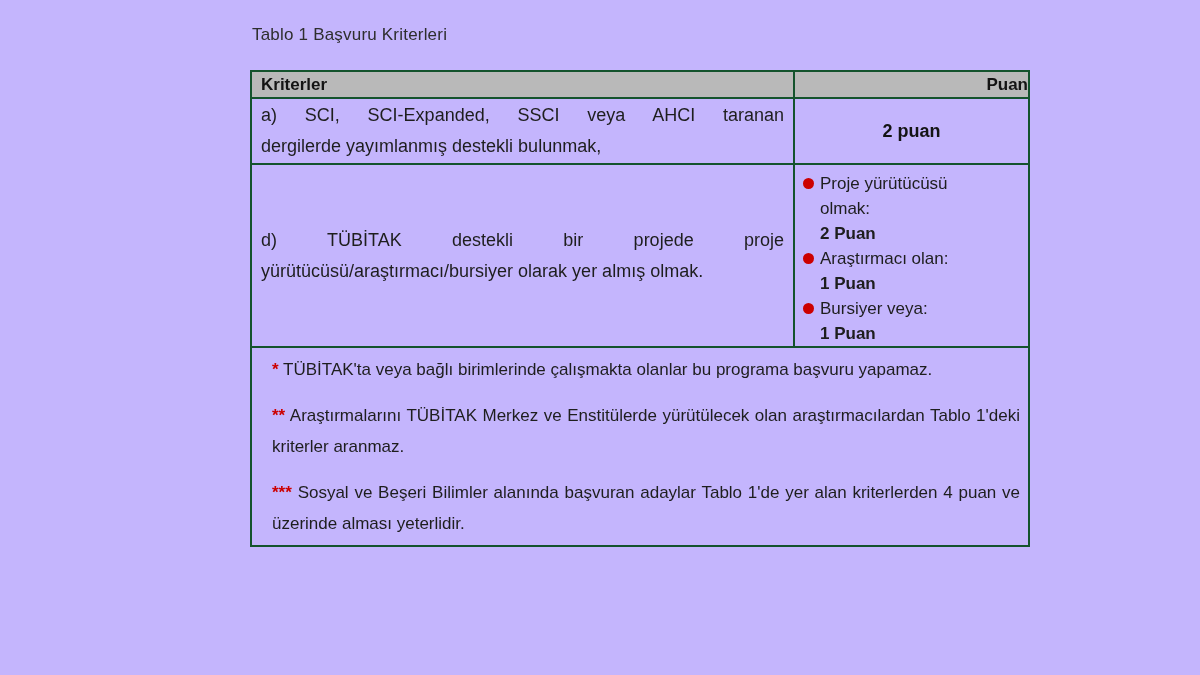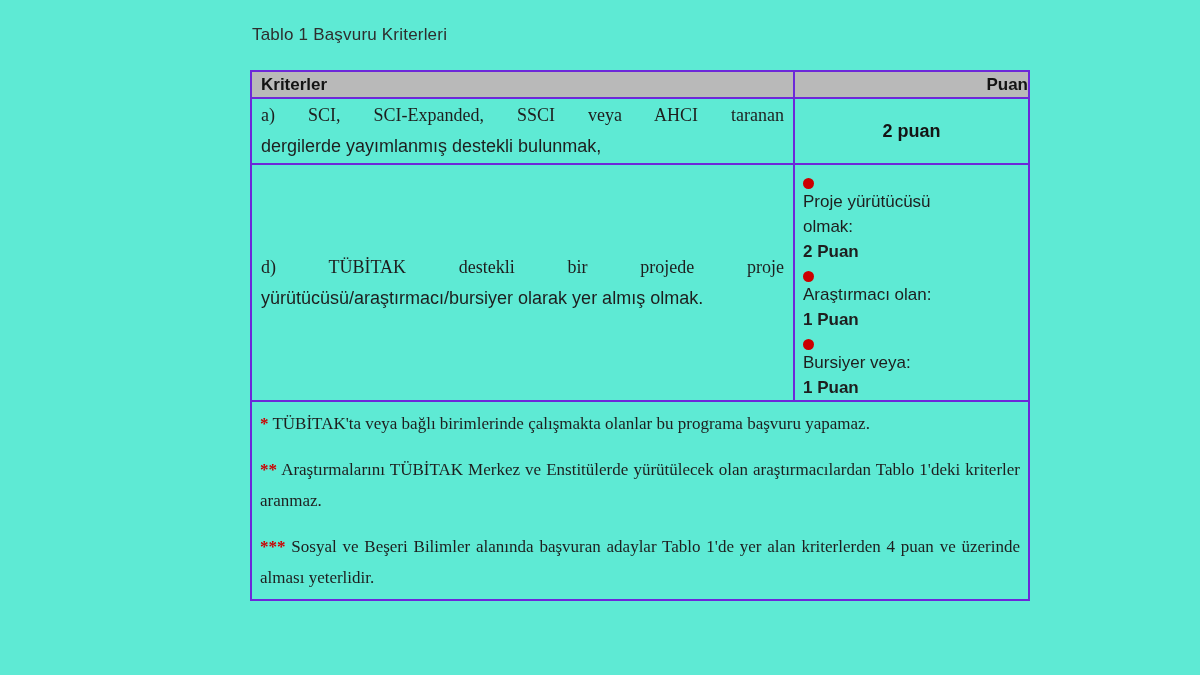--- a/index.html
+++ b/index.html
@@ -1,67 +1,67 @@
 <!DOCTYPE html>
 <html><head>
 <meta charset="utf-8">
 <style>
   * { margin:0; padding:0; box-sizing:border-box; }
   html,body { background:#e9e9e9; }
   .canvas {
-    position:relative; width:1200px; height:675px; background:#5eead4;
+    position:relative; width:1200px; height:675px; background:#c4b5fd;
     font-family:"Liberation Sans", sans-serif; color:#1e1e1e; overflow:hidden;
   }
   .doc-title {
     position:absolute; left:252px; top:25px;
     font-size:17px; color:#2e2e2e; letter-spacing:.2px;
   }
   table.tbl {
     position:absolute; left:250px; top:70px; width:778px;
     border-collapse:collapse; table-layout:fixed;
   }
   col.c1 { width:543px; } col.c2 { width:235px; }
-  .tbl th, .tbl td { border:2px solid #6d28d9; }
+  .tbl th, .tbl td { border:2px solid #14532d; }
   .tbl th {
     background:#b9b9b9; height:27px; font-size:17px; color:#141414;
     font-weight:bold; vertical-align:middle;
   }
   .th-crit { text-align:left; padding-left:9px; }
   .th-puan { text-align:right; }
   td.crit {
     padding:0 9px; font-size:18px; line-height:31px;
     vertical-align:middle; color:#1e1e1e;
   }
-  .jline { text-align:justify; text-align-last:justify;font-family:Liberation Serif, serif; }
+  .jline { text-align:justify; text-align-last:justify; }
   .lline { text-align:left; }
   td.pts {
     text-align:center; vertical-align:middle;
     font-weight:bold; font-size:18px; color:#141414;
   }
   tr.row-a td { height:66px; }
   tr.row-b td { height:60px; }
   tr.row-c td { height:60px; }
   tr.row-d td { height:177px; }
   tr.fnote td { height:176px; }
   td.pts-list {
     vertical-align:top; padding:6px 4px 0 8px;
     font-size:17px; line-height:25px; color:#1e1e1e;
   }
-  .bullet-item { display:flex; align-items:flex-start;flex-direction:column; }
+  .bullet-item { display:flex; align-items:flex-start; }
   .bullet {
     width:11px; height:11px; border-radius:50%; background:#cc0000;
     flex:0 0 11px; margin:7px 6px 0 0;
   }
   .bi-text { flex:1; }
   .bi-val { font-weight:bold; }
   tr.fnote td {
     vertical-align:top; padding:6px 8px; font-size:17px;
     line-height:31px; color:#1e1e1e;
   }
-  .fn { text-align:justify; margin:0 0 15px 0;font-family:Liberation Serif, serif; }
+  .fn { text-align:justify; margin:0 0 15px 12px; }
   .fn:last-child { margin-bottom:0; }
   .mark { color:#cc0000; font-weight:bold; }
 </style>
 </head>
 <body>
 
 <div class="canvas">
 
   <div class="doc-title">Tablo 1 Başvuru Kriterleri</div>
 

